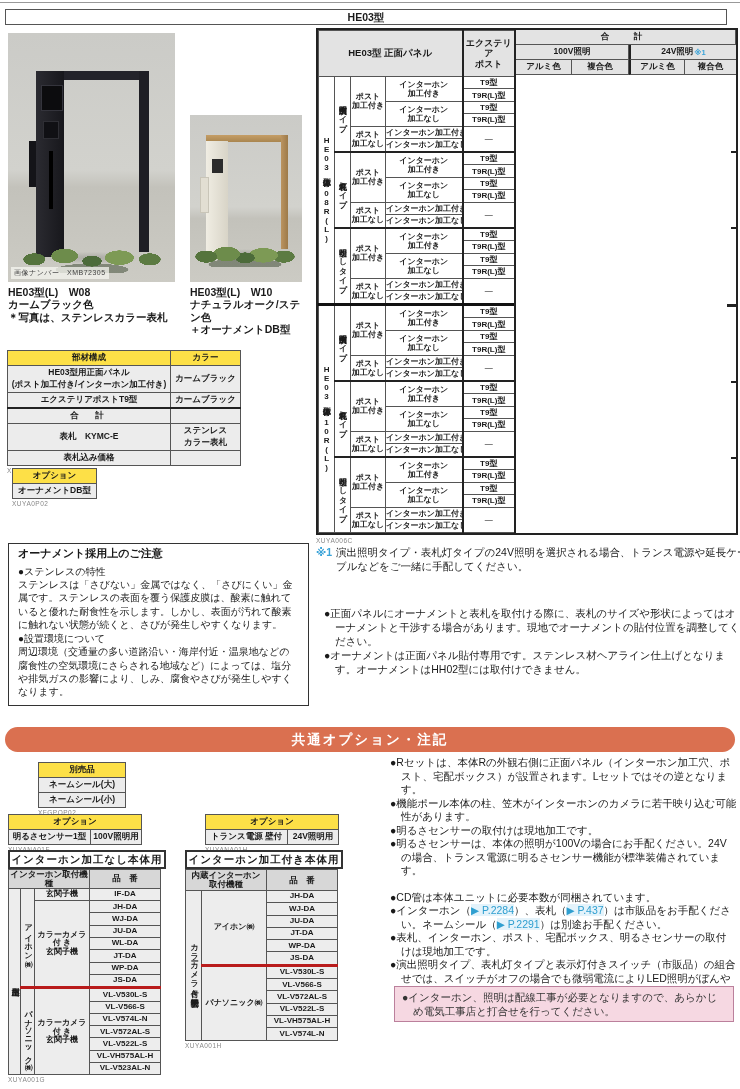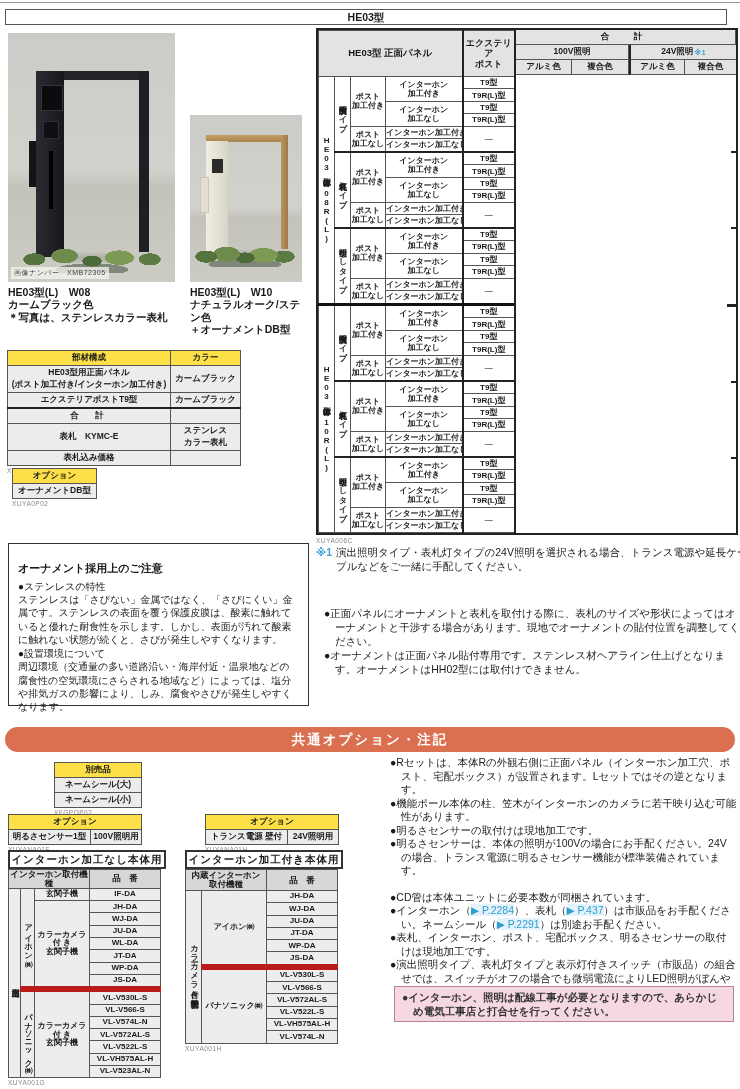--- a/index.html
+++ b/index.html
@@ -43,21 +43,21 @@
   .gtable{border:1.5px solid #333;}
 
   #parts{top:350px;left:7px;}
   #parts table{width:233px;}
   #parts .total-row td{border-top:2px solid #222;letter-spacing:4px;}
   #orn-opt{top:468px;left:12px;}
   #orn-opt table{width:85px;}
 
   
   #notice{top:543px;left:8px;width:301px;height:163px;border:1.5px solid #333;
-          box-sizing:border-box;padding:17px 9px;}
+          box-sizing:border-box;padding:2px 9px;}
   #notice .ttl{font-size:11px;font-weight:700;margin:0 0 4px 0;}
   #notice p{margin:0;font-size:10px;line-height:1.33;}
   #notice p.head{margin-top:1px;}
 
   
   #spec-area{top:28px;left:316px;width:422px;height:507px;border:2px solid #222;
              box-sizing:border-box;display:flex;background:#fff;}
   #spec-left{width:196px;}
   #spec-left table{width:196px;height:503px;}
   #spec-left th,#spec-left td{border:1px solid #555;font-size:8px;font-weight:600;
@@ -94,50 +94,50 @@
   .star{color:#3aa3d8;font-weight:700;margin-right:4px;}
   #orn-bullets{top:607px;left:316px;width:424px;}
   #orn-bullets p{margin:0 0 1px 8px;font-size:10.5px;line-height:1.31;
         padding-left:11px;text-indent:-11px;}
 
   
   #banner{top:727px;left:5px;width:730px;height:25px;background:#da7050;border-radius:13px;
       color:#fff;font-size:13.5px;font-weight:700;text-align:center;line-height:25px;letter-spacing:2px;}
 
   
-  #sep-sale{top:762px;left:20px;padding-left:34px;}   #sep-sale table{width:88px;}
+  #sep-sale{top:762px;left:4px;padding-left:34px;}   #sep-sale table{width:88px;}
   #opt-sensor{top:814px;left:8px;} #opt-sensor table{width:133px;}
   #opt-trans{top:814px;left:205px;}#opt-trans table{width:133px;}
   .lab{margin-top:1px;}
 
   .tbox{height:15px;border:2px solid #333;font-size:10.5px;font-weight:700;
         text-align:center;line-height:15px;letter-spacing:1px;background:#fff;}
   #tbox-l{top:850px;left:8px;width:154px;}
   #tbox-r{top:850px;left:185px;width:154px;}
 
   .ictable th,.ictable td{border:1px solid #555;font-size:8px;font-weight:600;text-align:center;
       padding:0 1px;overflow:hidden;height:11.3px;line-height:1.05;}
   .ictable{border:1.5px solid #333;}
   .ictable thead th{background:#d7d7d7;font-size:8.5px;height:14px;}
   .ictable td,.ictable tbody th{background:#ededed;}
-  .ictable .maker-start th,.ictable .maker-start td{border-top:6px solid #b91c1c;}
+  .ictable .maker-start th,.ictable .maker-start td{border-top:3px solid #b91c1c;}
   #ic-left{top:869px;left:8px;}  #ic-left table{width:152px;}
   #ic-right{top:869px;left:185px;} #ic-right table{width:152px;}
   #ic-right thead th{height:20px;}
   .pn{font-size:7.8px;letter-spacing:0;}
 
   
   #notes-right{top:756px;left:390px;width:347px;}
   #notes-right p{margin:0;font-size:10.5px;line-height:1.29;padding-left:11px;text-indent:-11px;}
   #notes-right p.gap{margin-bottom:13px;}
   .pref{color:#2f9fd0;background:rgba(130,200,235,.22);cursor:pointer;}
 
   #warnbox{top:986px;left:394px;width:340px;box-sizing:border-box;background:#f6d8e2;
       border:1.5px solid #bb809c;padding:3px 7px;}
-  #warnbox p{margin:0;font-size:10.5px;font-weight:700;line-height:1.35;
+  #warnbox p{margin:0;font-size:10.5px;font-weight:400;line-height:1.35;
       padding-left:11px;text-indent:-11px;color:#333;}
 </style>
 </head>
 <body>
 
 <div id="page">
 
   <div class="abs" id="top-rule"></div>
   <div class="abs" id="title-band">HE03型</div>
 

